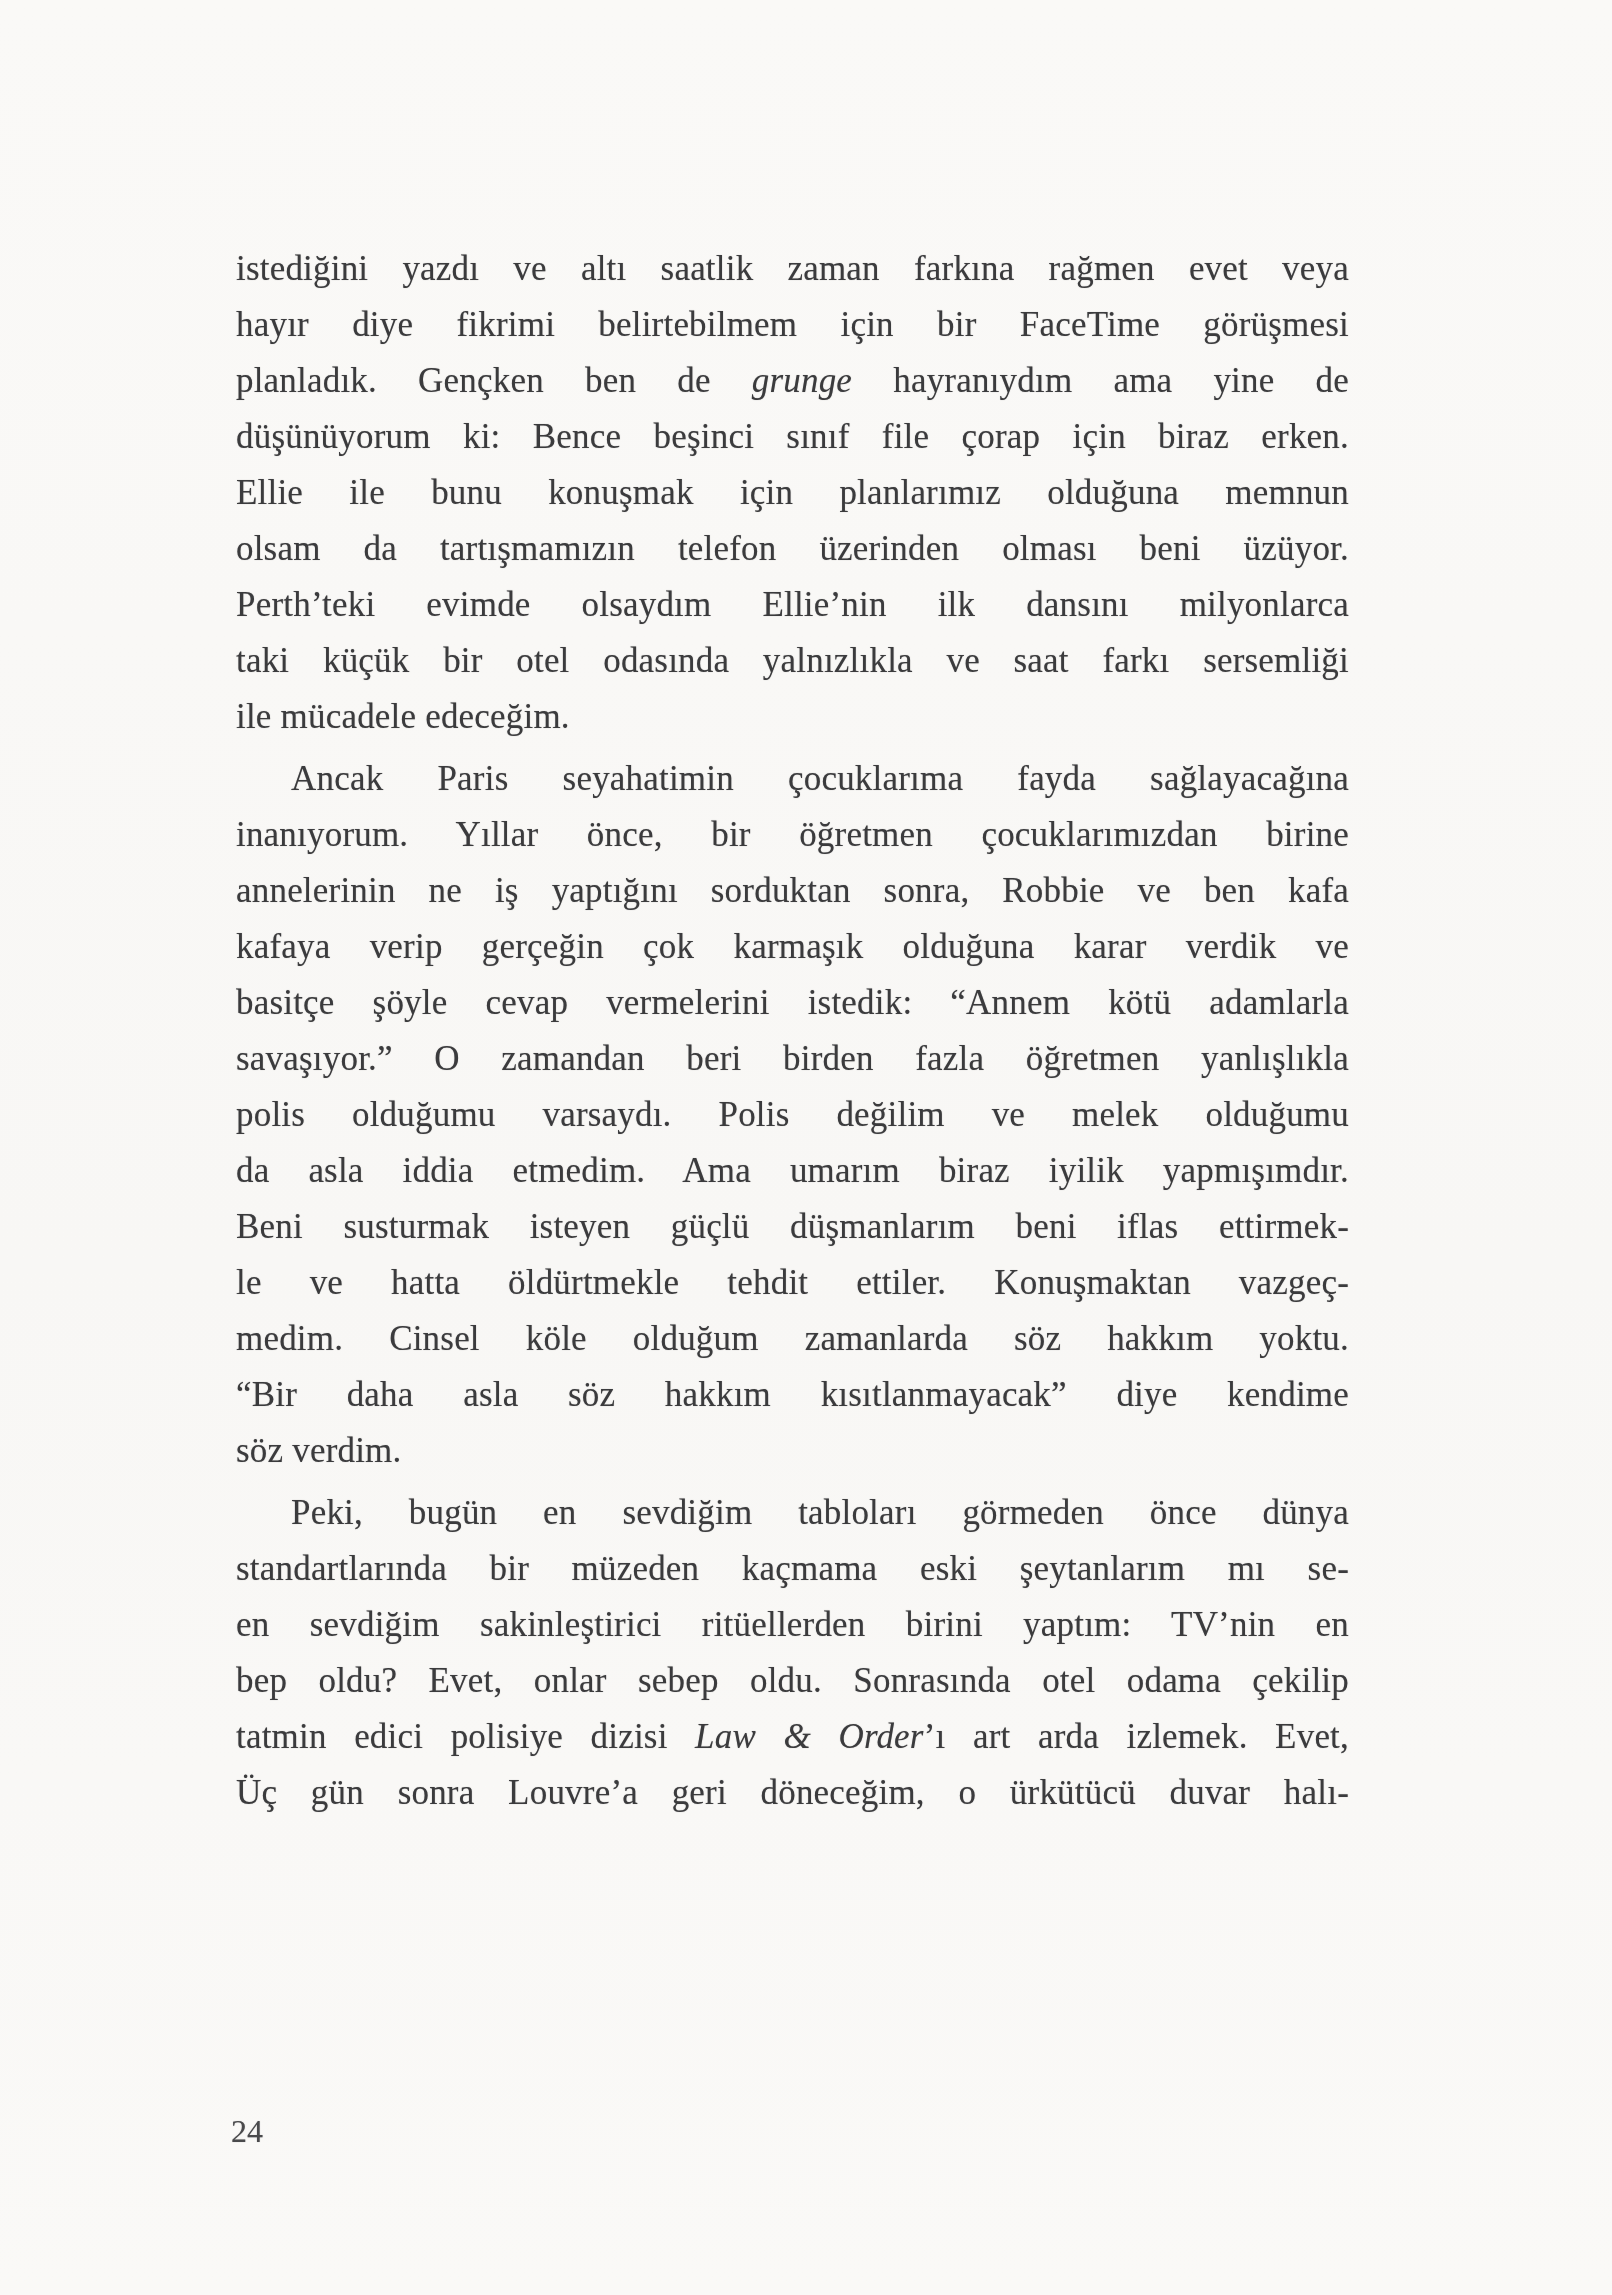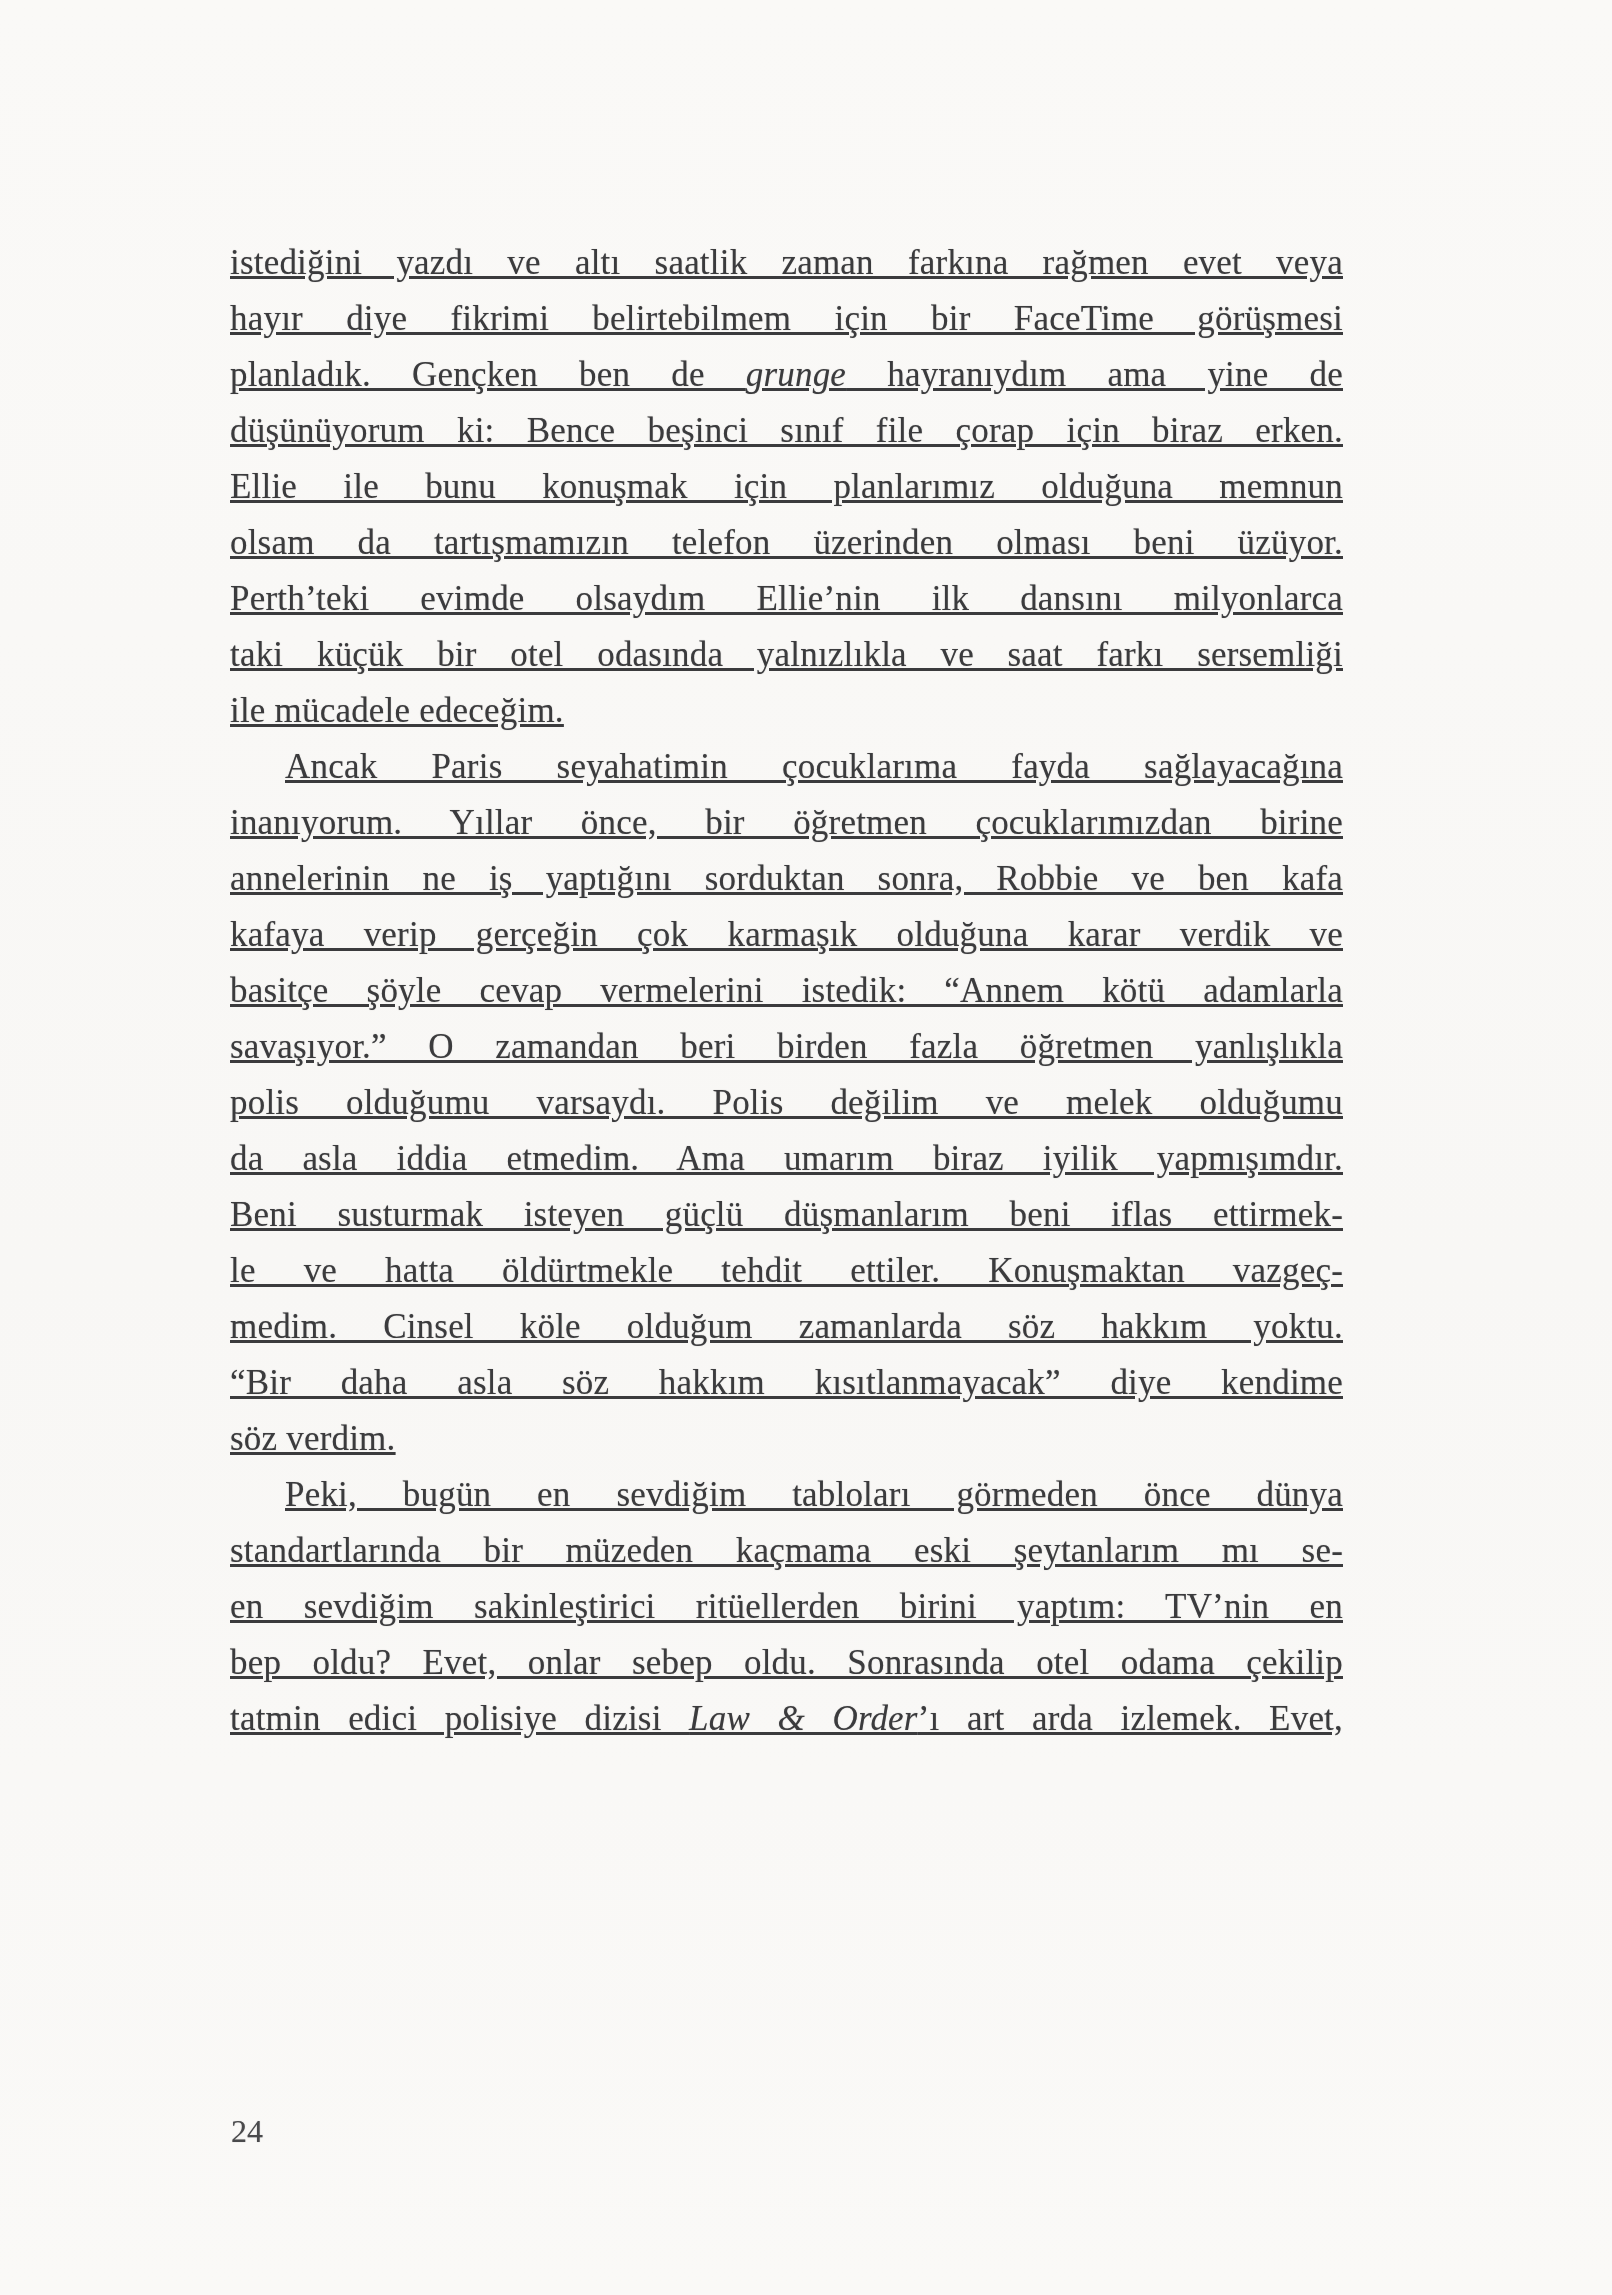--- a/index.html
+++ b/index.html
@@ -17,21 +17,21 @@
     background: linear-gradient(180deg, #faf9f7 0%, #f8f7f5 55%, #faf9f7 100%);
     font-family: "Liberation Serif", "DejaVu Serif", serif;
     color: #3b3b3d;
   }
   .text-block {
     position: absolute;
     left: 230px;
     top: 235px;
     width: 1113px;
   }
-  .paragraph { margin: 0; padding: 0; text-decoration: underline; }
+  .paragraph { margin: 6px; padding: 0; }
   .line {
     width: 1113px;
     height: 56px;
     font-size: 35px;
     line-height: 56px;
     text-align: justify;
     text-align-last: justify;
     letter-spacing: 0.2px;
     text-shadow: 0 0 1px rgba(70, 70, 72, 0.45);
     overflow: visible;
@@ -83,17 +83,18 @@
         <div class="line"><span>medim. Cinsel köle olduğum zamanlarda söz hakkım yoktu.</span></div>
         <div class="line"><span>“Bir daha asla söz hakkım kısıtlanmayacak” diye kendime</span></div>
         <div class="line no-justify"><span>söz verdim.</span></div>
       </div>
       <div class="paragraph">
         <div class="line indent"><span>Peki, bugün en sevdiğim tabloları görmeden önce dünya</span></div>
         <div class="line"><span>standartlarında bir müzeden kaçmama eski şeytanlarım mı se-</span></div>
         <div class="line"><span>en sevdiğim sakinleştirici ritüellerden birini yaptım: TV’nin en</span></div>
         <div class="line"><span>bep oldu? Evet, onlar sebep oldu. Sonrasında otel odama çekilip</span></div>
         <div class="line"><span>tatmin edici polisiye dizisi </span><span class="italic">Law &amp; Order</span><span>’ı art arda izlemek. Evet,</span></div>
+        <div class="line"><span>Üç gün sonra Louvre’a geri döneceğim, o ürkütücü duvar halı-</span></div>
       </div>
     </div>
   <div class="page-number">24</div>
 </div>
 
 
 </body></html>

